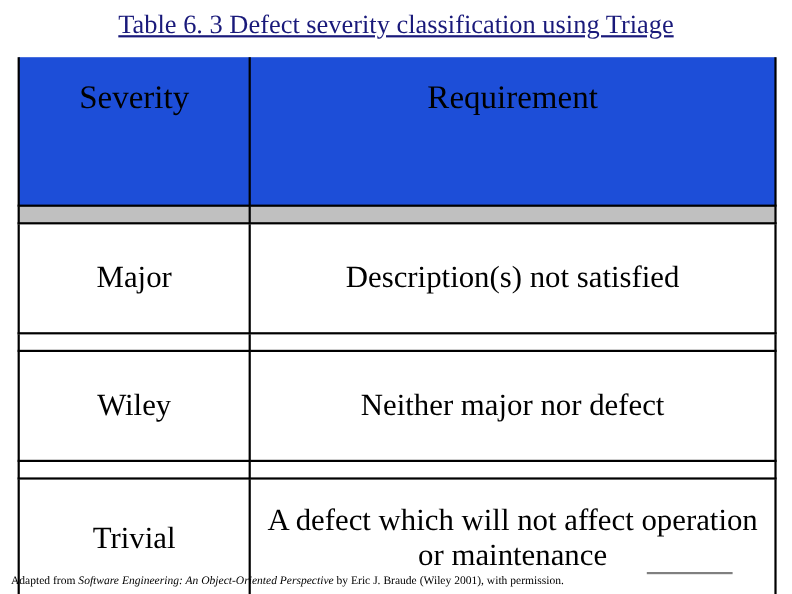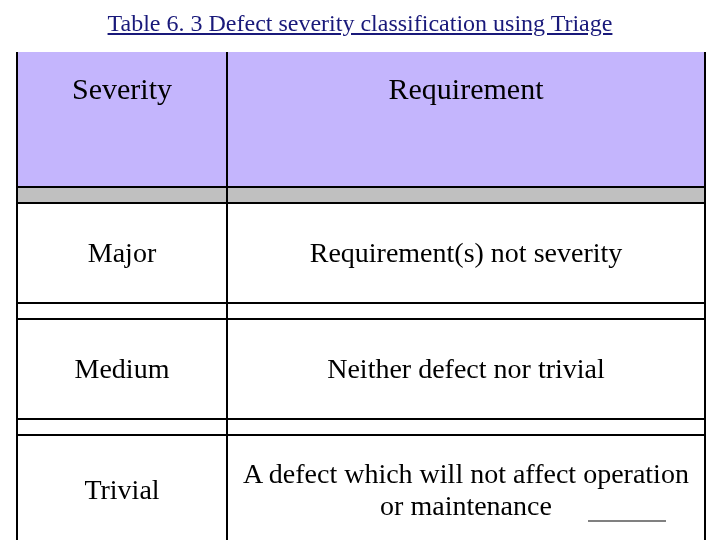--- a/index.html
+++ b/index.html
@@ -45,21 +45,21 @@
     padding: 4px 6px;
     text-align: center;
     vertical-align: middle;
     font-size: 28px;
     line-height: 1.15;
   }
   .tbl td:first-child {
     border-left: 2px solid #000;
   }
   .tbl tr.hdr td {
-    background: #c4b5fd;
+    background: #1d4ed8;
     height: 110px;
     font-size: 30px;
     vertical-align: top;
     padding-top: 20px;
   }
   .tbl tr.spacer td {
     height: 14px;
     background: #c0c0c0;
     padding: 0;
     font-size: 1px;
@@ -120,41 +120,44 @@
       <td>Requirement</td>
     </tr>
 
     <tr class="spacer">
       <td>&nbsp;</td>
       <td>&nbsp;</td>
     </tr>
 
     <tr class="body">
       <td>Major</td>
-      <td>Requirement(s) not severity</td>
+      <td>Description(s) not satisfied</td>
     </tr>
 
     <tr class="spacer-white">
       <td>&nbsp;</td>
       <td>&nbsp;</td>
     </tr>
 
     <tr class="body">
-      <td>Medium</td>
-      <td>Neither defect nor trivial</td>
+      <td>Wiley</td>
+      <td>Neither major nor defect</td>
     </tr>
 
     <tr class="spacer-white">
       <td>&nbsp;</td>
       <td>&nbsp;</td>
     </tr>
 
     <tr class="body-tall last">
       <td>Trivial</td>
       <td>A defect which will not affect operation or maintenance</td>
     </tr>
   </tbody>
     </table>
 
+  <div class="attribution">
+    <span>Adapted from </span><span class="book">Software Engineering: An Object-Oriented Perspective</span><span> by Eric J. Braude (Wiley 2001), with permission.</span>
+  </div>
 
   <div class="footer-line"></div>
 
 </div>
 
 </body></html>

